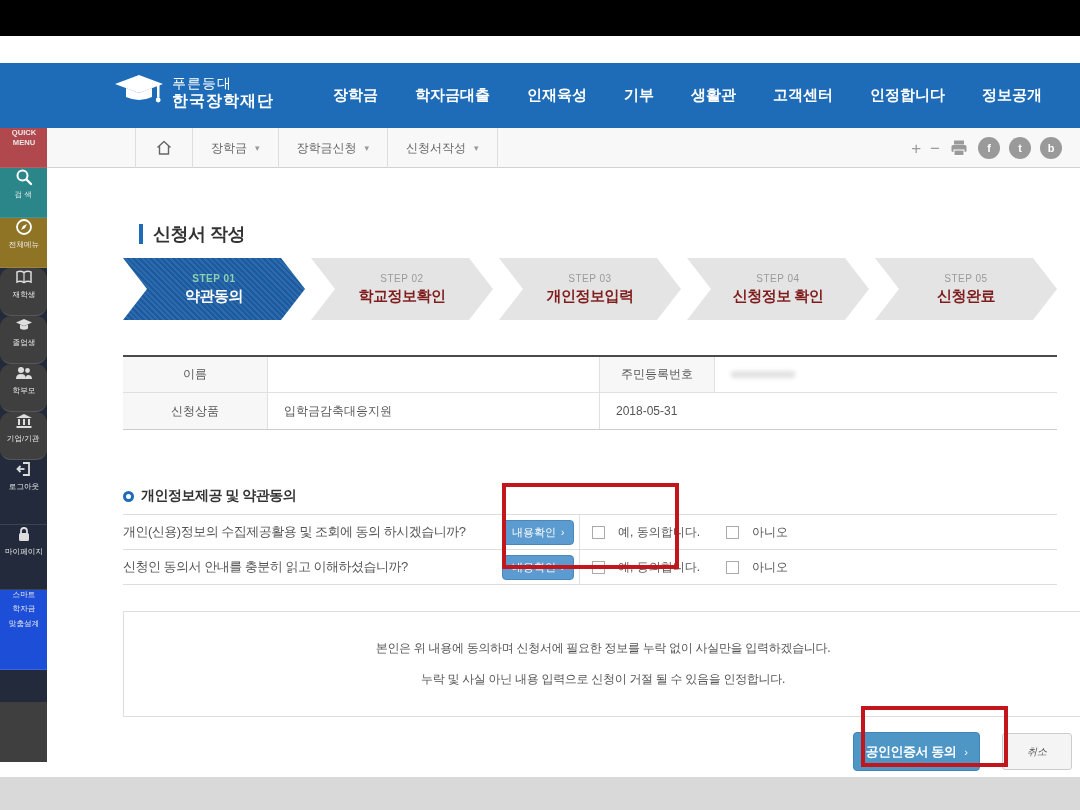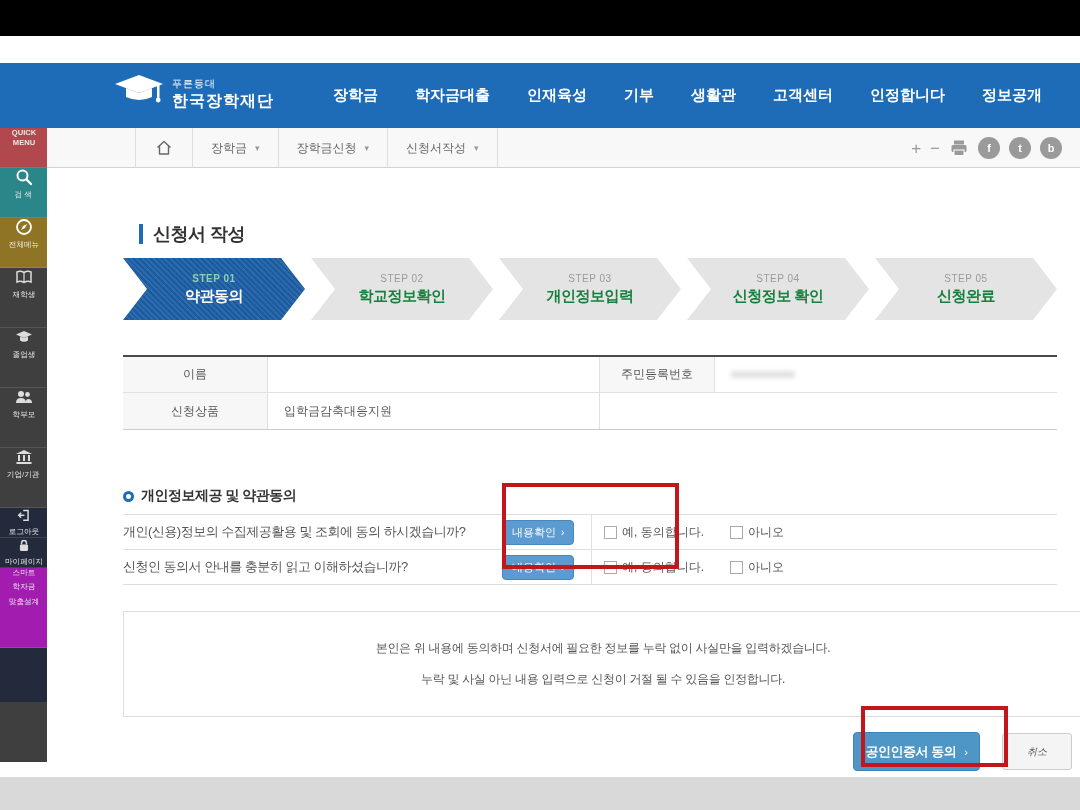--- a/index.html
+++ b/index.html
@@ -6,21 +6,21 @@
   html,body { width:1080px; height:810px; overflow:hidden; }
   body { font-family:"Liberation Sans","DejaVu Sans",sans-serif; background:#fff; }
   #app { position:relative; width:1080px; height:810px; background:#fff; overflow:hidden; }
 
   
   .black-bar { position:absolute; left:0; top:0; width:1080px; height:36px; background:#000; }
   .navbar { position:absolute; left:0; top:63px; width:1080px; height:65px; background:#1e6cb8; display:flex; align-items:center; }
   .logo { position:absolute; left:113px; top:8px; display:flex; align-items:flex-end; gap:7px; cursor:pointer; }
   .logo-cap { width:52px; height:44px; }
   .logo-txt { color:#fff; line-height:1; padding-bottom:6px; }
-  .logo-top { font-size:10px; letter-spacing:1px; display:block; margin-bottom:3px;font-family:Liberation Mono, monospace; }
+  .logo-top { font-size:14px; letter-spacing:1px; display:block; margin-bottom:3px; }
   .logo-main { font-size:16px; font-weight:bold; letter-spacing:1px; }
   .nav-menu { position:absolute; right:38px; top:0; height:65px; display:flex; align-items:center; gap:37px; }
   .nav-item { color:#fff; font-size:15px; font-weight:bold; cursor:pointer; white-space:nowrap; }
 
   
   .crumb-bar { position:absolute; left:47px; top:128px; width:1033px; height:40px; background:#f8f8f8; border-bottom:1px solid #d2d2d2; }
   .crumb-wrap { position:absolute; left:88px; top:0; height:40px; display:flex; align-items:stretch; }
   .crumb-cell { display:flex; align-items:center; padding:0 18px; border-left:1px solid #ddd; font-size:12px; color:#666; cursor:pointer; gap:8px; }
   .crumb-cell:last-child { border-right:1px solid #ddd; }
   .caret { font-size:9px; color:#999; }
@@ -31,39 +31,39 @@
   .printer-svg { width:20px; height:20px; cursor:pointer; }
 
   
   .sidebar { position:absolute; left:0; top:128px; width:47px; height:634px; background:#222a3c; display:flex; flex-direction:column; }
   .sb-item { width:47px; display:flex; flex-direction:column; align-items:center; gap:4px; cursor:pointer; border-bottom:1px solid rgba(255,255,255,0.12); }
   .sb-label { font-size:8px; color:#e8e8e8; text-align:center; line-height:1.3; white-space:nowrap; transform:scale(0.95); }
   .sb-quick { height:40px; background:#b0484d; }
   .sb-quick .sb-label { font-weight:bold; font-size:8px; }
   .sb-search { height:50px; background:#2b8689; }
   .sb-allmenu { height:50px; background:#8f7426; }
-  .sb-gray { height:60px; background:#3f3f3f; }
-  .sb-navy { height:30px; background:#222a3c; }
-  .sb-smart { height:80px; background:#a21caf; }
+  .sb-gray { height:48px; background:#3f3f3f;border-radius:11px; }
+  .sb-navy { height:65px; background:#222a3c; }
+  .sb-smart { height:80px; background:#1d4ed8; }
   .sb-filler { flex:1; background:#222a3c; border-bottom:none; }
   .sb-bottom { height:60px; background:#3f3f3f; border-bottom:none; }
   .sb-icon { width:18px; height:18px; display:block; }
 
   
   .content { position:absolute; left:47px; top:168px; width:1033px; height:609px; background:#fff; padding-left:76px; padding-right:23px; }
 
   .page-title-row { margin-top:54px; display:flex; align-items:center; gap:10px; height:24px;padding-left:16px; }
   .title-bar { width:4px; height:20px; background:#1e6cb8; }
   .page-title { font-size:18px; font-weight:bold; color:#333; letter-spacing:-0.5px; }
 
   .steps { margin-top:12px; display:flex; width:934px; height:62px; }
   .step { flex:1; margin-right:6px; position:relative; background:#e4e4e4; clip-path:polygon(0% 0%, calc(100% - 24px) 0%, 100% 50%, calc(100% - 24px) 100%, 0% 100%, 24px 50%); display:flex; flex-direction:column; align-items:center; justify-content:center; gap:3px; }
   .step:last-child { margin-right:0; }
   .step .s-num { font-size:10px; color:#9a9a9a; letter-spacing:0.5px; }
-  .step .s-name { font-size:15px; font-weight:bold; color:#15803d; letter-spacing:-0.5px; }
+  .step .s-name { font-size:15px; font-weight:bold; color:#7f1d1d; letter-spacing:-0.5px; }
   .step.active { background:#1c5fa6; background-image:repeating-linear-gradient(45deg, rgba(255,255,255,0.07) 0 2px, rgba(0,0,0,0.05) 2px 4px); }
   .step.active .s-num { color:#8fd0ae; font-weight:bold; }
   .step.active .s-name { color:#fff; }
 
   .info-table { margin-top:35px; width:934px; border-top:2px solid #4a4a4a; border-bottom:1px solid #ccc; }
   .it-row { display:flex; height:36px; border-bottom:1px solid #e0e0e0; }
   .it-row:last-child { border-bottom:none; }
   .it-th { width:145px; background:#f7f7f7; display:flex; align-items:center; justify-content:center; font-size:12px; color:#555; border-right:1px solid #e0e0e0; }
   .it-td { display:flex; align-items:center; padding-left:16px; font-size:12px; color:#555; }
   .it-td1 { width:332px; border-right:1px solid #e0e0e0; }
@@ -71,25 +71,25 @@
   .it-td2 { flex:1; position:relative; }
   .redact { width:64px; height:7px; background:#c9c9c9; border-radius:2px; filter:blur(2px); opacity:0.55; }
 
   .agree-head { margin-top:56px; display:flex; align-items:center; gap:7px; height:20px; }
   .bullet-o { width:11px; height:11px; border:3px solid #1e6cb8; border-radius:50%; }
   .agree-title { font-size:14px; font-weight:bold; color:#333; letter-spacing:-0.5px; }
 
   .agree-table { margin-top:8px; width:934px; border-top:1px solid #ddd; }
   .ag-row { display:flex; height:35px; border-bottom:1px solid #ddd; align-items:stretch; }
   .ag-q { width:379px; display:flex; align-items:center; font-size:13px; color:#555; letter-spacing:-0.5px; }
-  .ag-btn-cell { width:90px; display:flex; align-items:center; border-right:1px solid #e0e0e0; }
+  .ag-btn-cell { width:78px; display:flex; align-items:center; border-right:1px solid #e0e0e0; }
   .btn-confirm { background:#5b9bd0; border:1px solid #4a88bc; color:#fff; font-size:11px; border-radius:4px; padding:4px 9px; cursor:pointer; display:flex; align-items:center; gap:5px; white-space:nowrap; }
   .btn-confirm .chev { font-size:10px; }
   .ag-choices { flex:1; display:flex; align-items:center; gap:26px; padding-left:12px; }
-  .choice { display:flex; align-items:center; gap:5px; font-size:12px; color:#555; cursor:pointer; white-space:nowrap; }
+  .choice { display:flex; align-items:center; gap:13px; font-size:12px; color:#555; cursor:pointer; white-space:nowrap; }
   .cbox { width:13px; height:13px; border:1px solid #aaa; background:#fff; display:inline-block; }
 
   .notice-box { margin-top:26px; width:960px; height:106px; border:1px solid #ddd; display:flex; flex-direction:column; align-items:center; justify-content:center; gap:14px; }
   .notice-line { font-size:12px; color:#555; letter-spacing:-0.3px; }
 
   .btn-row { margin-top:15px; width:949px; display:flex; justify-content:flex-end; align-items:center; gap:22px; }
   .btn-cert { background:#4e96c6; border:1px solid #4085b5; color:#fff; font-size:13px; font-weight:bold; border-radius:4px; width:127px; height:39px; display:flex; align-items:center; justify-content:center; gap:8px; cursor:pointer; letter-spacing:-0.5px; }
   .btn-cert .chev { font-size:11px; font-weight:normal; }
   .btn-cancel { background:#f4f4f4; border:1px solid #ccc; color:#555; font-size:10px; border-radius:3px; width:70px; height:37px; display:flex; align-items:center; justify-content:center; cursor:pointer;font-style:italic; }
 
@@ -276,20 +276,21 @@
         <div class="it-th">이름</div>
         <div class="it-td it-td1"></div>
         <div class="it-th it-th2">주민등록번호</div>
         <div class="it-td it-td2">
           <span class="redact"></span>
         </div>
       </div>
       <div class="it-row">
         <div class="it-th">신청상품</div>
         <div class="it-td it-td1">입학금감축대응지원</div>
+        <div class="it-td it-td2">2018-05-31</div>
       </div>
     </div>
 
     <div class="agree-head">
       <span class="bullet-o"></span>
       <span class="agree-title">개인정보제공 및 약관동의</span>
     </div>
 
     <div class="agree-table">
       <div class="ag-row">

